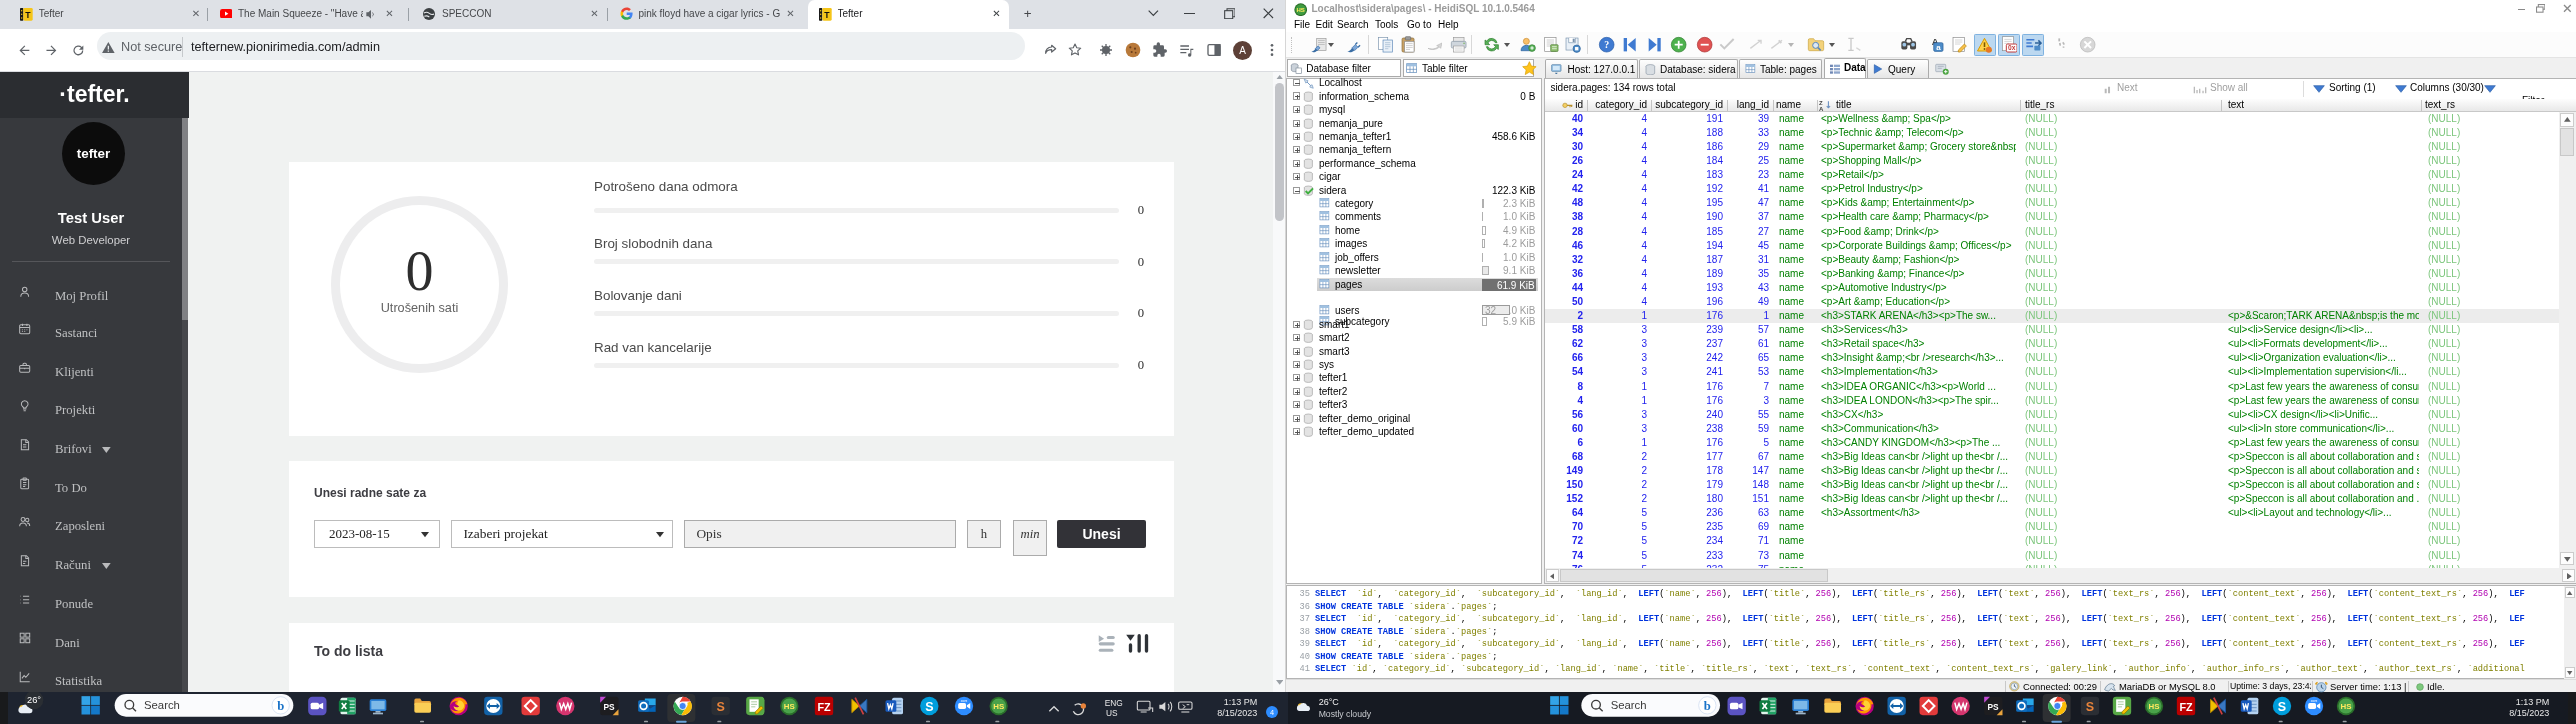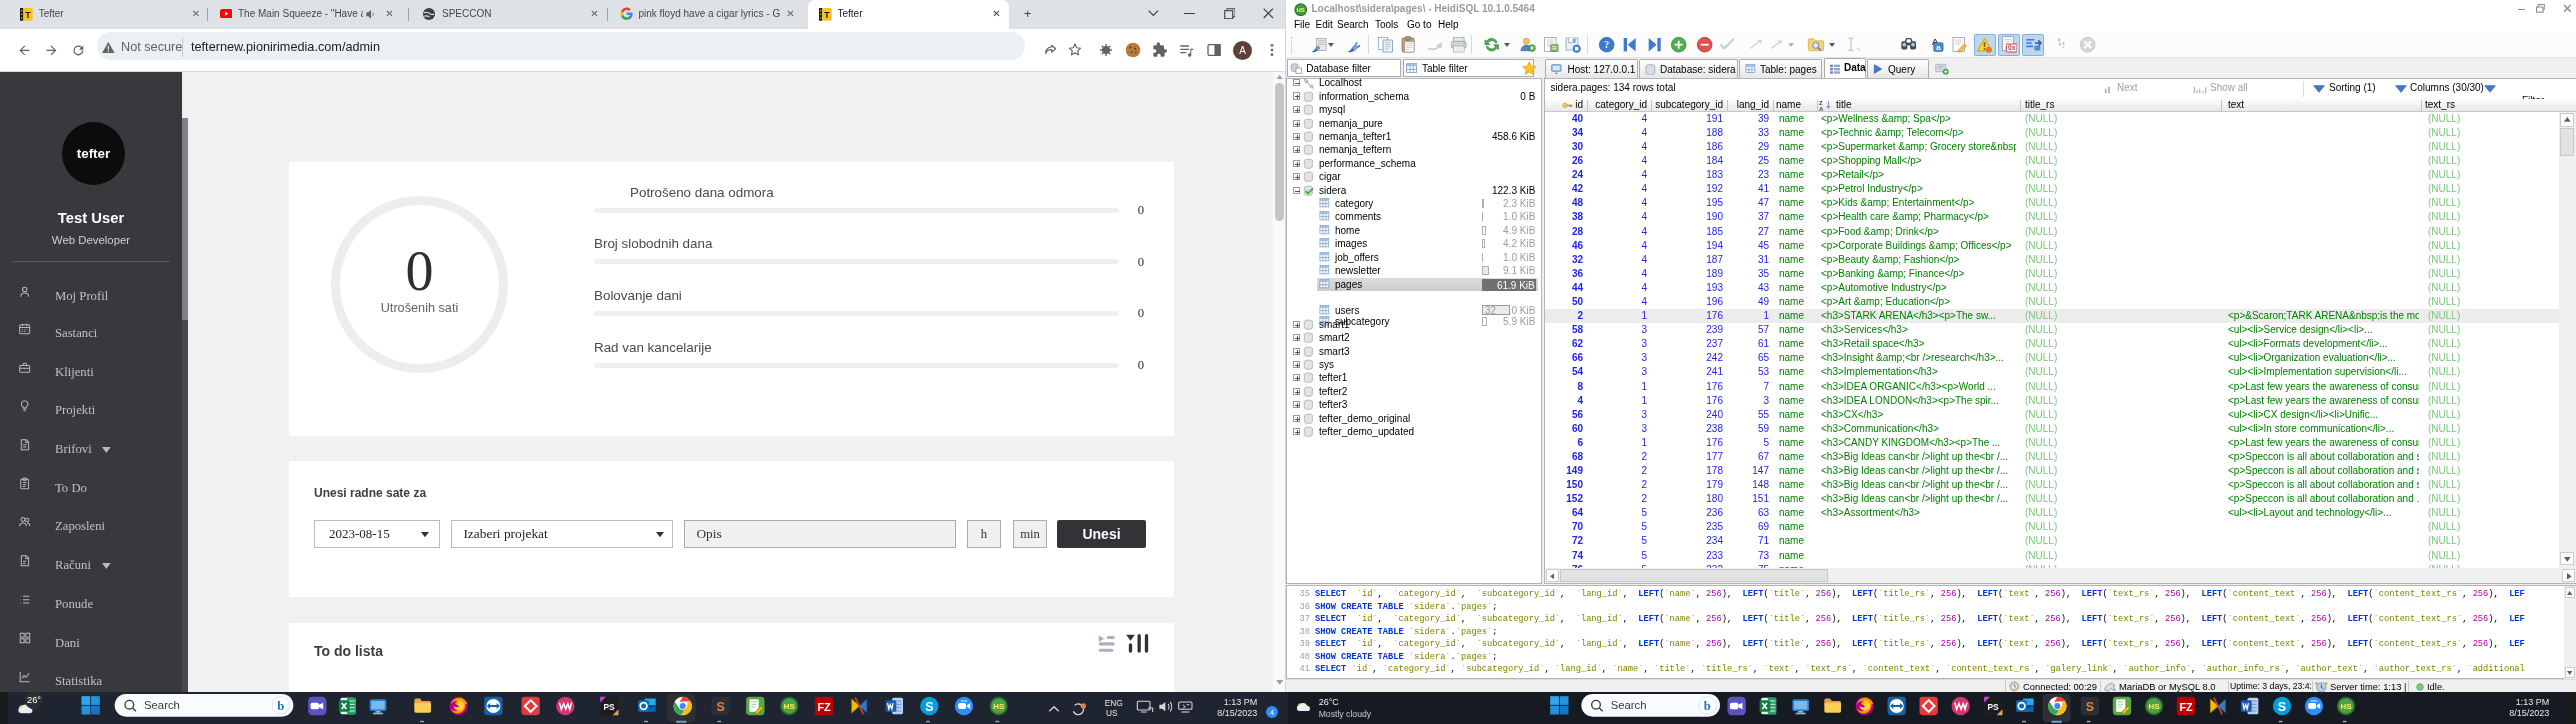--- a/index.html
+++ b/index.html
@@ -212,21 +212,21 @@
         <circle cx="12" cy="12" r="2"></circle>
         <circle cx="12" cy="19" r="2"></circle>
       </svg>
   </div>
   <div id="page">
 
     <div class="card" style="top:90px;height:274px;">
       <div class="abs" style="left:42px;top:34px;width:177px;height:177px;border-radius:50%;border:9.4px solid #ededee;"></div>
       <div class="abs" style="left:42px;top:76px;width:177px;text-align:center;font-family:'Liberation Serif',serif;font-size:56px;line-height:56px;color:#2e2e2e;padding-top:4.7px;">0</div>
       <div class="abs" style="left:42px;top:139px;width:177px;text-align:center;font-size:12.7px;color:#636363;">Utrošenih sati</div>
-      <div class="blabel" style="top:23px;margin-left:36px;">Potrošeno dana odmora</div>
+      <div class="blabel" style="top:17px;">Potrošeno dana odmora</div>
         <div class="bar" style="top:46px;"></div>
         <div class="bzero" style="top:41px;">0</div>
       <div class="blabel" style="top:74px;">Broj slobodnih dana</div>
         <div class="bar" style="top:97px;"></div>
         <div class="bzero" style="top:93px;">0</div>
       <div class="blabel" style="top:126px;">Bolovanje dani</div>
         <div class="bar" style="top:149px;"></div>
         <div class="bzero" style="top:144px;">0</div>
       <div class="blabel" style="top:178px;">Rad van kancelarije</div>
         <div class="bar" style="top:201px;"></div>
@@ -244,21 +244,21 @@
       <div class="abs" style="left:162px;top:59px;width:222px;height:28px;border:0.7px solid #bcbcbc;background:#fff;font-size:13.4px;color:#222;">
         <span class="abs" style="left:11.4px;top:5.4px;">Izaberi projekat</span>
         <svg class="abs" style="left:204px;top:11.4px;" width="8" height="5.4" viewBox="0 0 12 8">
             <path d="M0 0h12L6 8z" fill="#333"></path>
           </svg>
       </div>
       <div class="abs" style="left:395px;top:59px;width:272px;height:28px;border:0.7px solid #ababab;background:#f0f0f0;font-size:13.4px;color:#333;">
           <span class="abs" style="left:11.4px;top:5.4px;">Opis</span>
         </div>
       <div class="abs" style="left:678px;top:59px;width:34px;height:28px;border:0.7px solid #ababab;background:#f0f0f0;font-size:12.7px;color:#333;text-align:center;line-height:27px;">h</div>
-      <div class="abs" style="left:724px;top:59px;width:34px;height:28px;border:0.7px solid #ababab;background:#f0f0f0;font-size:12.7px;color:#333;text-align:center;line-height:27px;">min</div>
+      <div class="abs" style="left:724px;top:59px;width:34px;height:36px;border:0.7px solid #ababab;background:#f0f0f0;font-size:12.7px;color:#333;text-align:center;line-height:27px;font-style:italic;">min</div>
       <div class="abs" style="left:768px;top:59px;width:89px;height:28px;background:#323237;border-radius:2px;color:#fff;font-size:14px;font-weight:bold;text-align:center;line-height:28px;font-family:'Liberation Sans',sans-serif;">Unesi</div>
     </div>
 
     <div class="card" style="top:551px;height:69px;">
       <div class="abs" style="left:25px;top:20px;font-size:14px;font-weight:bold;color:#3d3d42;">To do lista</div>
       <svg class="abs" style="left:809px;top:11.4px;" width="21.5" height="20" viewBox="0 0 32 30">
           <path d="M1 2v10l8-5z" fill="#aab2b9"></path>
           <rect x="13" y="3" width="12" height="4.6" rx="2.3" fill="#aab2b9"></rect>
           <rect x="1" y="12.5" width="24" height="4.6" rx="2.3" fill="#aab2b9"></rect>
           <rect x="1" y="22" width="22" height="4.6" rx="2.3" fill="#aab2b9"></rect>
@@ -336,20 +336,23 @@
           <rect x="14" y="4" width="7" height="7"></rect>
           <rect x="4" y="14" width="7" height="7"></rect>
           <rect x="14" y="14" width="7" height="7"></rect>
         </svg>
       <div class="menuitem" style="top:564px;">Dani</div>
       <svg class="micon" style="top:598px;" viewBox="0 0 24 24" fill="none" stroke="#b9babc" stroke-width="1.8">
           <path d="M4 3v18h17"></path>
           <path d="M7 15l4-5 3 3 6-7"></path>
         </svg>
       <div class="menuitem" style="top:602px;">Statistika</div>
+    </div>
+    <div id="sidehead">
+      <div style="position:absolute;left:0;top:9.4px;width:189px;text-align:center;color:#fff;font-size:23px;font-weight:bold;font-family:'Liberation Sans',sans-serif;">·tefter.</div>
     </div>
     <div id="sidescroll"></div>
     <div id="sidethumb"></div>
   </div>
   <div id="pagescroll">
       <div id="pagethumb"></div>
   <svg class="abs" style="left:2.7px;top:2.7px;" width="7.4" height="4.7" viewBox="0 0 11 7">
         <path d="M0 7h11L5.5 0z" fill="#9aa0a6"></path>
       </svg>
   <svg class="abs" style="left:2.7px;top:608px;" width="7.4" height="4.7" viewBox="0 0 11 7">

